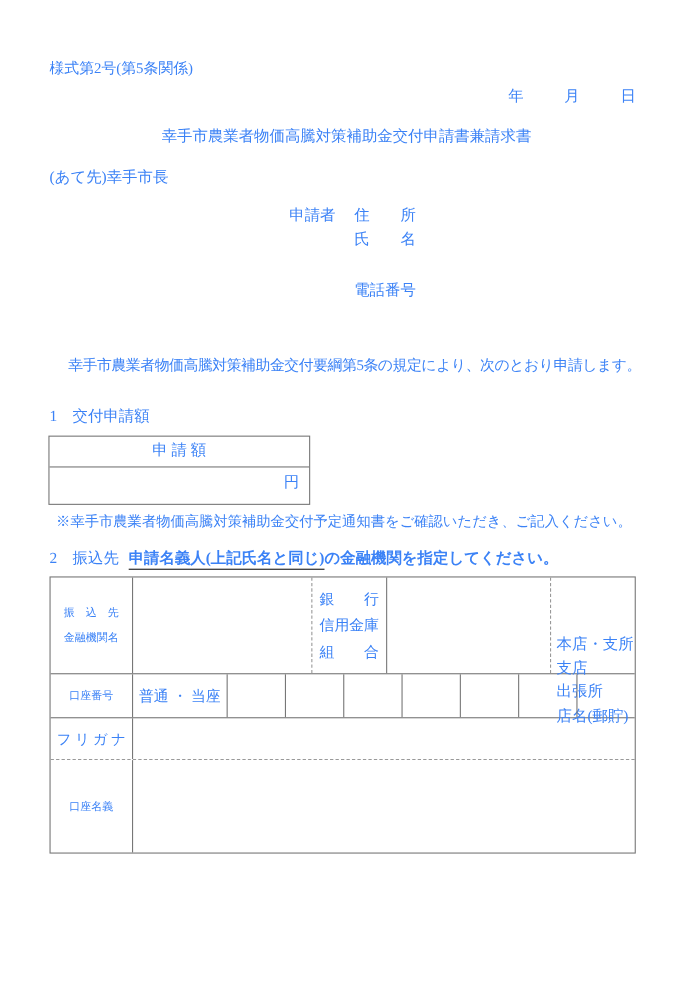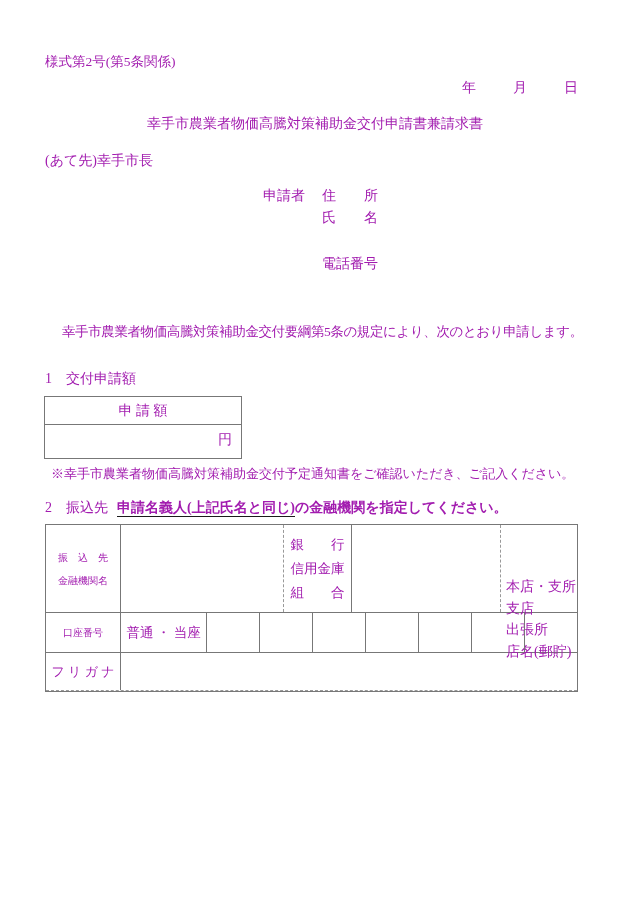--- a/index.html
+++ b/index.html
@@ -1,37 +1,37 @@
 <!DOCTYPE html>
 <html><head>
 <meta charset="utf-8">
 <style>
   html,body { margin:0; padding:0; background:#fff; }
   .page {
     position:relative; width:630px; height:903px; background:#ffffff;
     font-family:"Liberation Serif","DejaVu Serif",serif;
-    color:#a21caf; font-size:14px;
+    color:#3b82f6; font-size:14px;
   }
   .abs { position:absolute; white-space:nowrap; }
 
   .form-number { left:45px; top:53px; font-size:13.5px; }
   .date-line { top:79px; left:300px; width:278px; display:flex; justify-content:flex-end; gap:37px; }
   .doc-title { top:115px; left:0; width:100%; text-align:center; font-size:14px; font-weight:normal; margin:0; }
   .addressee { left:45px; top:152px; }
 
   .applicant-label { left:263px; top:187px;text-align:center; }
   .app-line1 { left:322px; top:187px;text-align:center; }
   .app-line2 { left:322px; top:209px; }
   .app-line3 { left:322px; top:255px; }
 
   .declaration { left:45px; top:323px; text-indent:17px; font-size:13.5px; letter-spacing:-0.4px; }
 
   .sec1-heading { left:45px; top:370px; }
 
-  .amount-table { position:absolute; left:44px; top:396px; width:198px; border:1px solid #777; box-sizing:border-box; background:#fff; }
+  .amount-table { position:absolute; left:44px; top:396px; width:238px; border:1px solid #777; box-sizing:border-box; background:#fff; }
   .amount-header { height:28px; line-height:28px; border-bottom:1px solid #777; text-align:center; box-sizing:border-box; }
   .amount-value { height:33px; line-height:30px; text-align:right; padding-right:9px; box-sizing:border-box; }
 
   .note { left:51px; top:465px; font-size:13px; }
 
   .sec2-heading { left:45px; top:499px; }
   .sec2-bold { font-weight:bold; margin-left:9px; }
   .ul { border-bottom:1.2px solid #1a1a1a; padding-bottom:1px; }
 
   .bank-table { position:absolute; left:45px; top:524px; width:533px; border:1px solid #777; box-sizing:border-box; background:#fff; }
@@ -144,16 +144,24 @@
 
     <div class="bt-row r3">
       <div class="cell label-col furigana-label">
         <span>フ リ ガ ナ</span>
       </div>
       <div class="cell wide-blank">
         <span></span>
       </div>
     </div>
 
+    <div class="bt-row r4">
+      <div class="cell label-col">
+        <span>口座名義</span>
+      </div>
+      <div class="cell wide-blank">
+        <span></span>
+      </div>
+    </div>
 
   </div>
 
 </div>
 
 </body></html>

